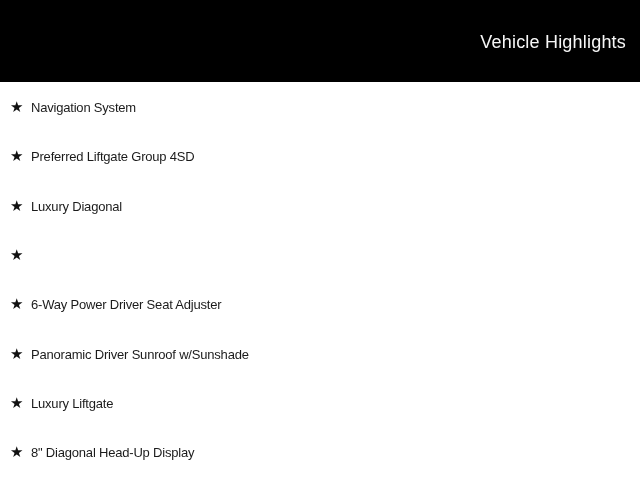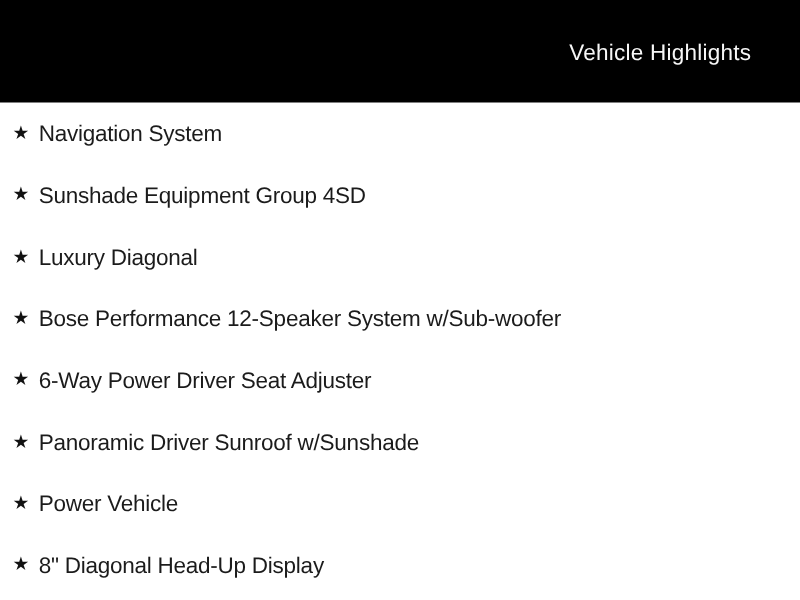--- a/index.html
+++ b/index.html
@@ -16,21 +16,21 @@
     height: 480px;
     background: #ffffff;
     overflow: hidden;
   }
   .header {
     height: 82px;
     background: #000000;
     display: flex;
     align-items: center;
     justify-content: flex-end;
-    padding-right: 39px;
+    padding-right: 14px;
     box-sizing: border-box;
   }
   .header-title {
     color: #f7f7f7;
     font-size: 18px;
     letter-spacing: 0.2px;
     font-weight: 400;
     
     margin-top: 2px;
   }
@@ -51,62 +51,61 @@
     width: 15px;
     text-align: left;
     flex: 0 0 auto;
     margin-right: 6px;
     
     position: relative;
     top: -1px;
   }
   .label {
     color: #1b1b1b;
-    font-size: 18px;
+    font-size: 13px;
     letter-spacing: -0.2px;
     white-space: nowrap;
   }
 </style>
 </head>
 <body>
 
 <div class="page">
 
   <div class="header">
     <span class="header-title">Vehicle Highlights</span>
   </div>
 
   <ul class="highlight-list">
     <li class="item">
       <span class="star">★</span>
       <span class="label">Navigation System</span>
     </li>
     <li class="item">
       <span class="star">★</span>
-      <span class="label">Sunshade Equipment Group 4SD</span>
+      <span class="label">Preferred Liftgate Group 4SD</span>
     </li>
     <li class="item">
       <span class="star">★</span>
       <span class="label">Luxury Diagonal</span>
     </li>
     <li class="item">
       <span class="star">★</span>
-      <span class="label">Bose Performance 12-Speaker System w/Sub-woofer</span>
     </li>
     <li class="item">
       <span class="star">★</span>
       <span class="label">6-Way Power Driver Seat Adjuster</span>
     </li>
     <li class="item">
       <span class="star">★</span>
       <span class="label">Panoramic Driver Sunroof w/Sunshade</span>
     </li>
     <li class="item">
       <span class="star">★</span>
-      <span class="label">Power Vehicle</span>
+      <span class="label">Luxury Liftgate</span>
     </li>
     <li class="item">
       <span class="star">★</span>
       <span class="label">8" Diagonal Head-Up Display</span>
     </li>
   </ul>
 
 </div>
 
 </body></html>

